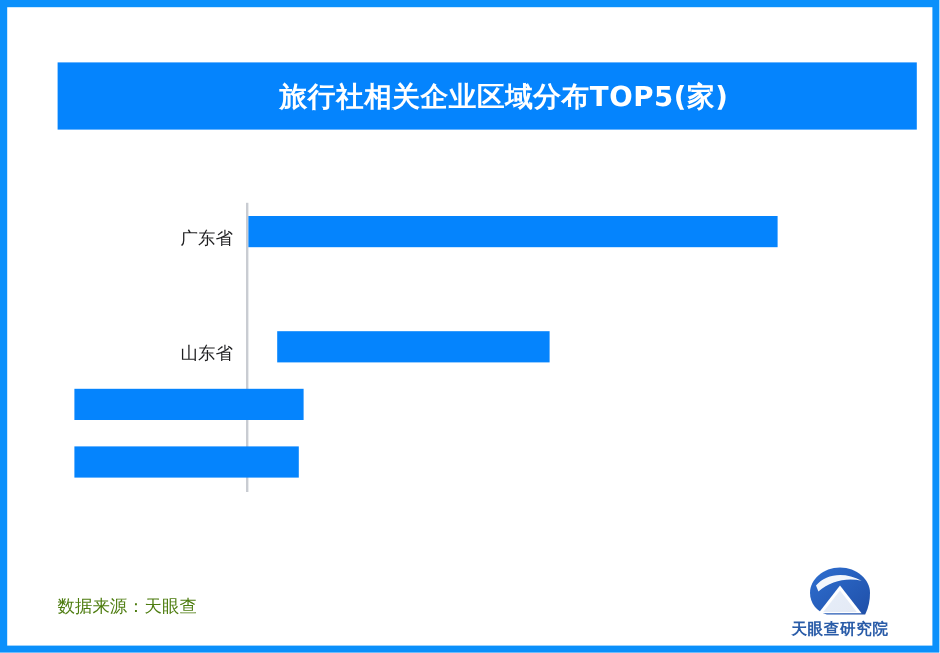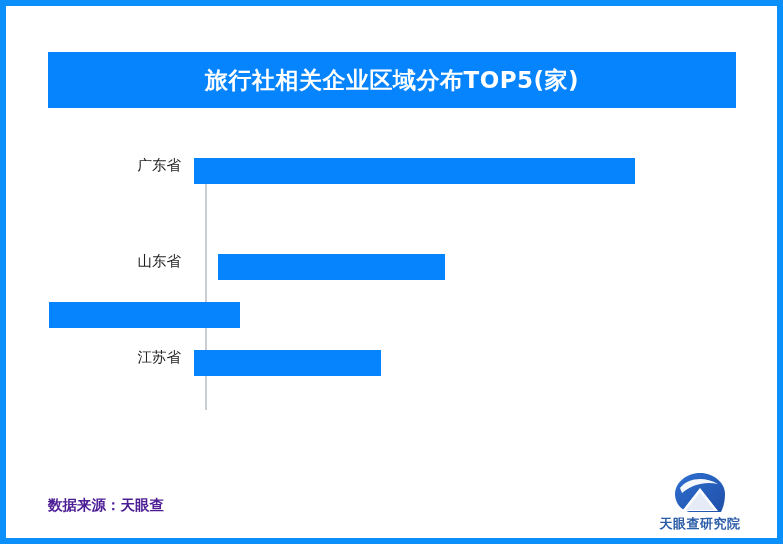--- a/index.html
+++ b/index.html
@@ -60,25 +60,25 @@
   }
   .rows {
     position: absolute;
     left: 0;
     top: 0;
     width: 700px;
     height: 260px;
   }
   .row {
     position: absolute;
-    left: 0;
+    left: 13px;
     width: 700px;
     height: 48px;
     display: flex;
-    align-items: flex-start;
+    align-items: flex-end;
   }
   .row-label {
     width: 145px;
     text-align: right;
     padding-right: 12px;
     box-sizing: border-box;
     font-size: 14.5px;
     color: #1d1d1f;
     white-space: nowrap;
     line-height: 1;
@@ -95,23 +95,22 @@
     height: 26px;
     background: #0584fd;
   }
 
   
   .source {
     position: absolute;
     left: 42px;
     top: 490px;
     font-size: 14.5px;
-    color: #4c1d95;
+    color: #4d7c0f;
     white-space: nowrap;
-    font-weight: bold;
   }
 
   .logo {
     position: absolute;
     left: 648px;
     top: 466px;
     width: 92px;
     height: 62px;
     text-align: center;
   }
@@ -128,21 +127,21 @@
     letter-spacing: 0.5px;
     white-space: nowrap;
     font-weight: bold;
   }
 </style>
 </head>
 <body>
 
 <div class="page">
 
-  <div class="title-banner" style="background: rgb(5, 132, 253);">
+  <div class="title-banner" style="background: rgb(5, 132, 253); padding-left: 28px;">
     <div class="title-text">旅行社相关企业区域分布TOP5(家)</div>
   </div>
 
   <div class="chart">
     <div class="axis-line"></div>
     <div class="rows">
 
       <div class="row" style="top:2px;">
         <div class="row-label">广东省</div>
         <div class="bar-track">
@@ -158,21 +157,20 @@
         </div>
       </div>
 
       <div class="row" style="top:146px;">
         <div class="bar-track">
           <div class="bar" style="width: 191px; background: rgb(5, 132, 253);"></div>
         </div>
       </div>
 
       <div class="row" style="top:194px;">
-        <div class="row-label">江苏省</div>
         <div class="bar-track">
           <div class="bar" style="width: 187px; background: rgb(5, 132, 253);"></div>
         </div>
       </div>
 
     </div>
   </div>
 
   <div class="source">数据来源：天眼查</div>
 

